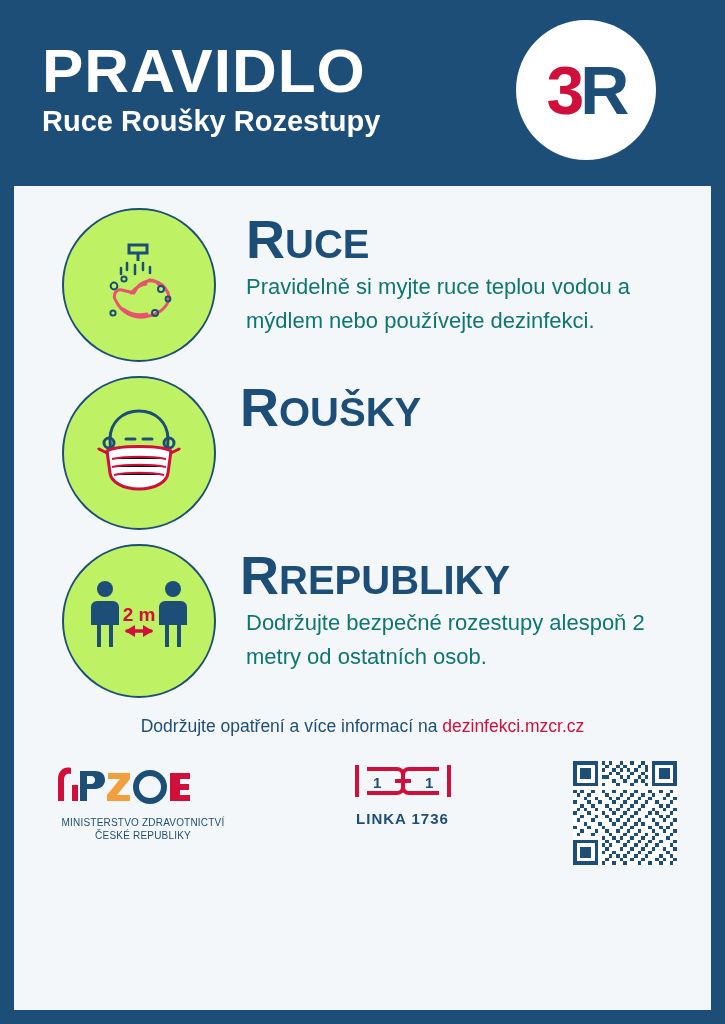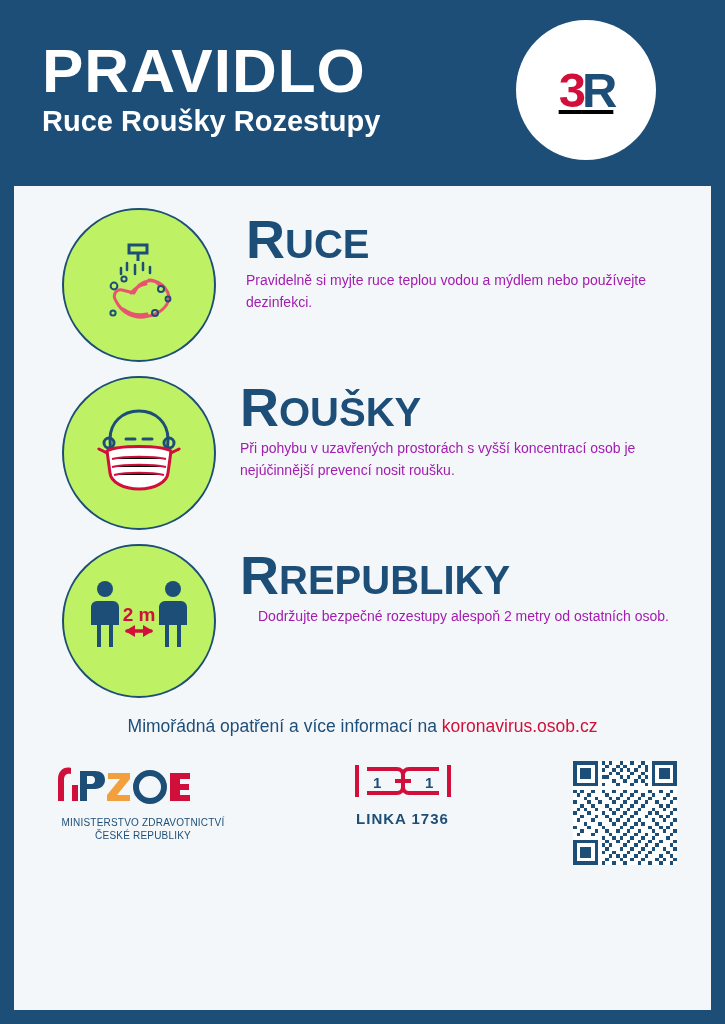--- a/index.html
+++ b/index.html
@@ -54,25 +54,24 @@
     height: 140px;
     border-radius: 50%;
     background: #ffffff;
     display: flex;
     align-items: center;
     justify-content: center;
     margin-right: 8px;
     flex: 0 0 auto;
   }
   .logo-3r-text {
-    font-size: 49px;
+    font-size: 68px;
     font-weight: bold;
     line-height: 1;
     letter-spacing: -4px;
-    text-decoration: underline;
   }
   .logo-3 { color: #d0103a; }
   .logo-r { color: #1d4e77; }
 
   
   .body-area {
     position: absolute;
     left: 14px;
     top: 186px;
     width: 697px;
@@ -114,32 +113,32 @@
     white-space: nowrap;
   }
   .rule-heading .cap {
     font-size: 54px;
   }
   .rule-heading .rest {
     font-size: 40px;
     text-align: right;
   }
   .rule-text {
-    color: #a21caf;
-    font-size: 14px;
+    color: #0f766e;
+    font-size: 22px;
     line-height: 1.55;
     margin: 0;
   }
   
   .rule-ruce .rule-body { padding-left: 12px; }
   .rule-rousky .rule-body { padding-left: 6px; }
   .rule-rozestupy .rule-body { padding-left: 6px; }
   .rule-rousky .rule-text,
   .rule-rozestupy .rule-text { margin-left: 0; }
-  .rule-rozestupy .rule-text { margin-left: 18px; }
+  .rule-rozestupy .rule-text { margin-left: 6px; }
 
   
   .info-line {
     text-align: center;
     color: #1d4e77;
     font-size: 17.5px;
     margin-top: 18px;
     padding: 0 30px;
   }
   .info-line .link {
@@ -263,21 +262,20 @@
             </g>
 
             <path d="M26 58 l-8 -4" stroke="#d0103a" stroke-width="3" stroke-linecap="round"></path>
             <path d="M90 58 l8 -4" stroke="#d0103a" stroke-width="3" stroke-linecap="round"></path>
           </svg>
         </div>
         <div class="rule-body">
           <div class="rule-heading">
             <span class="cap">R</span><span class="rest">OUŠKY</span>
           </div>
-          <p class="rule-text">Při pohybu v uzavřených prostorách s vyšší koncentrací osob je nejúčinnější prevencí nosit roušku.</p>
         </div>
       </div>
 
       <div class="rule rule-rozestupy">
         <div class="rule-icon">
           <svg width="124" height="124" viewBox="0 0 124 124" aria-hidden="true">
 
             <g fill="#1d4e77">
               <circle cx="28" cy="30" r="8"></circle>
               <path d="M20 42 h16 a6 6 0 0 1 6 6 v18 h-6 v22 h-4 v-22 h-8 v22 h-4 v-22 h-6 v-18 a6 6 0 0 1 6 -6z"></path>
@@ -300,21 +298,21 @@
           <div class="rule-heading">
             <span class="cap">R</span><span class="rest">REPUBLIKY</span>
           </div>
           <p class="rule-text">Dodržujte bezpečné rozestupy alespoň 2 metry od ostatních osob.</p>
         </div>
       </div>
 
     </div>
 
     <div class="info-line">
-      <span>Mimořádná opatření a více informací na </span><span class="link">koronavirus.osob.cz</span>
+      <span>Dodržujte opatření a více informací na </span><span class="link">dezinfekci.mzcr.cz</span>
     </div>
 
     <div class="footer">
 
       <div class="footer-item">
         <div>
           <svg width="178" height="46" viewBox="0 0 178 46" aria-hidden="true">
             <g fill="#d0103a">
               <path d="M4 40 l0 -22 c0-8 6-13 13-11 l0 6 c-5-1-7 2-7 6 l0 21z"></path>
               <path d="M18 40 l0 -16 6 0 0 16z"></path>

